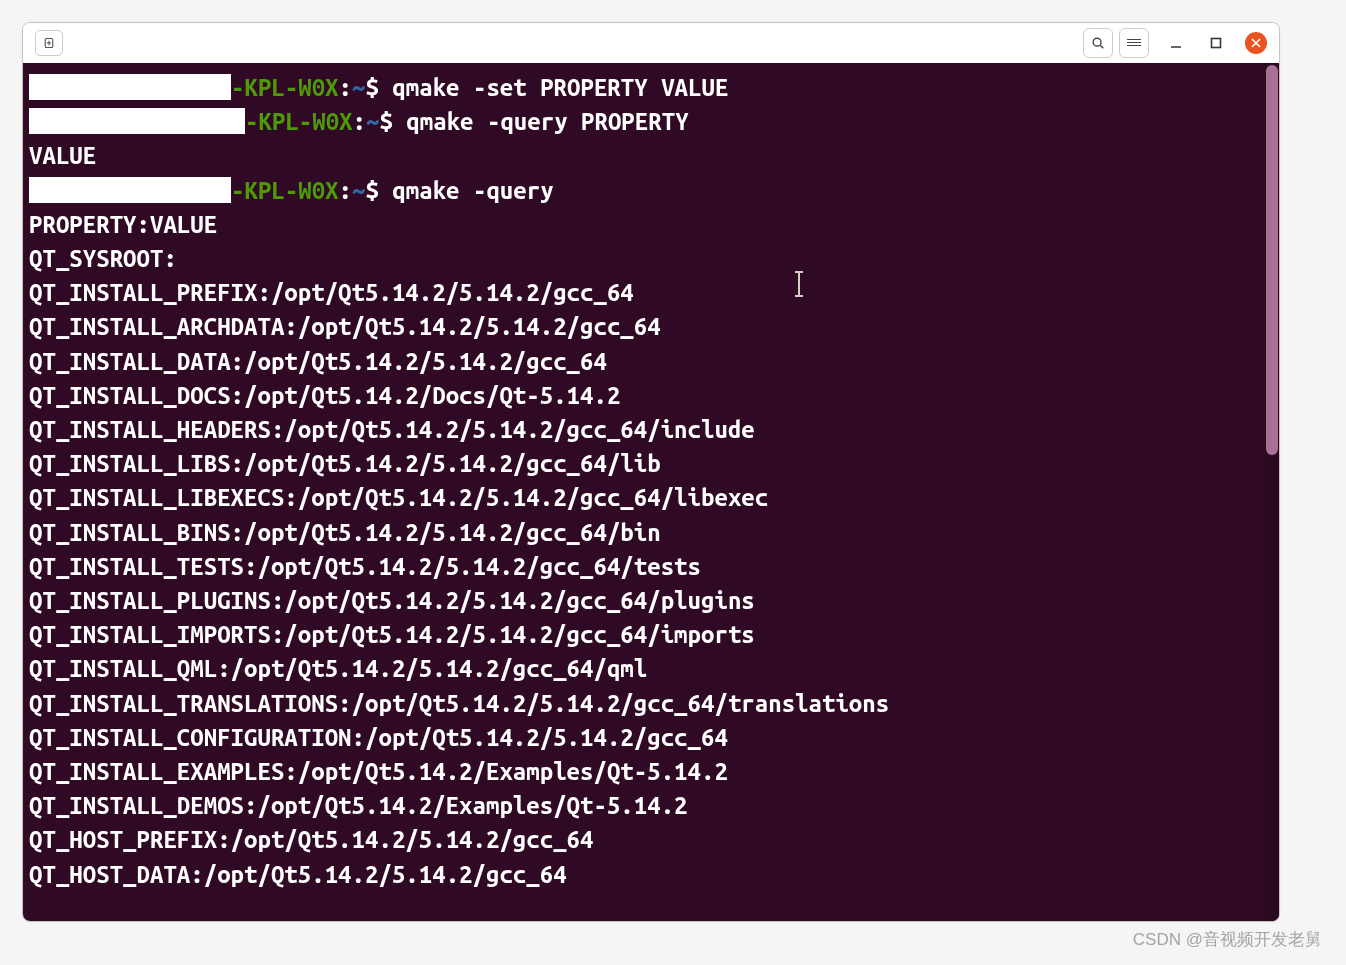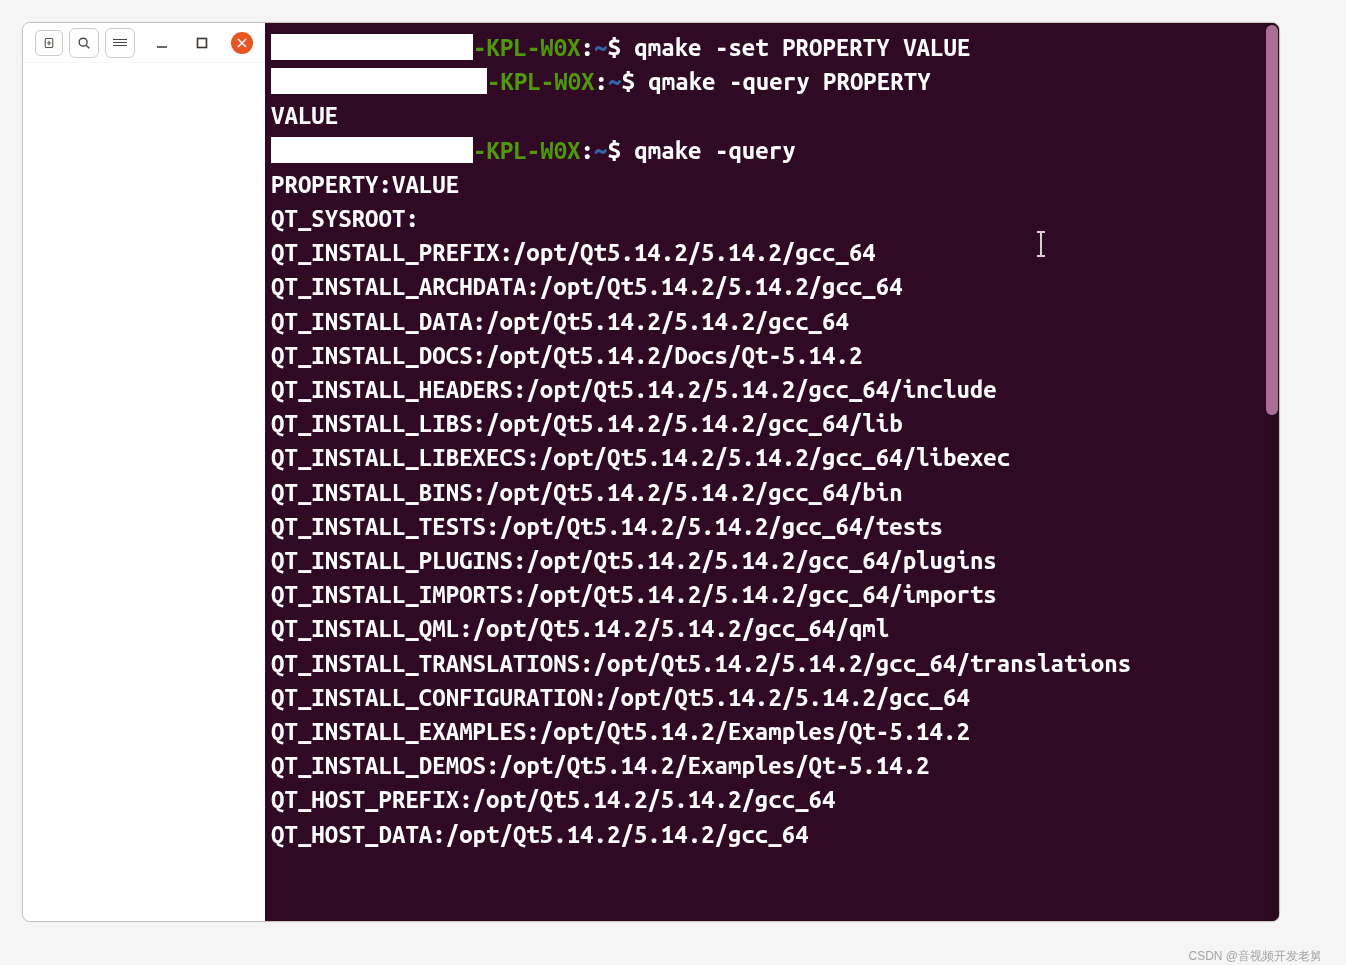--- a/index.html
+++ b/index.html
@@ -15,21 +15,21 @@
   .window {
     position: absolute;
     top: 22px;
     left: 22px;
     width: 1258px;
     height: 900px;
     background: #ffffff;
     border: 1px solid #c9c3bd;
     border-radius: 8px;
     display: flex;
-    flex-direction: row;
+    flex-direction: column;
     overflow: hidden;
     box-shadow: 0 0 0 1px rgba(0,0,0,0.02);
   }
 
   .titlebar {
     height: 40px;
     background: #ffffff;
     display: flex;
     align-items: center;
     padding: 0 6px;
@@ -152,22 +152,22 @@
     height: 2px;
     background: #d6d0cc;
     left: -3px;
   }
   .text-cursor::before { top: -2px; }
   .text-cursor::after { bottom: -2px; }
 
   .watermark {
     position: absolute;
     right: 24px;
-    bottom: 0;
-    font-size: 12px;
+    bottom: 14px;
+    font-size: 17px;
     color: rgba(120,120,120,0.65);
     font-family: -apple-system, sans-serif;
   }
 
   .burger-line { width: 14px; height: 1.5px; background: #4a4540; margin: 1.5px 0; }
 </style>
 </head>
 <body>
 
 <div class="window">

